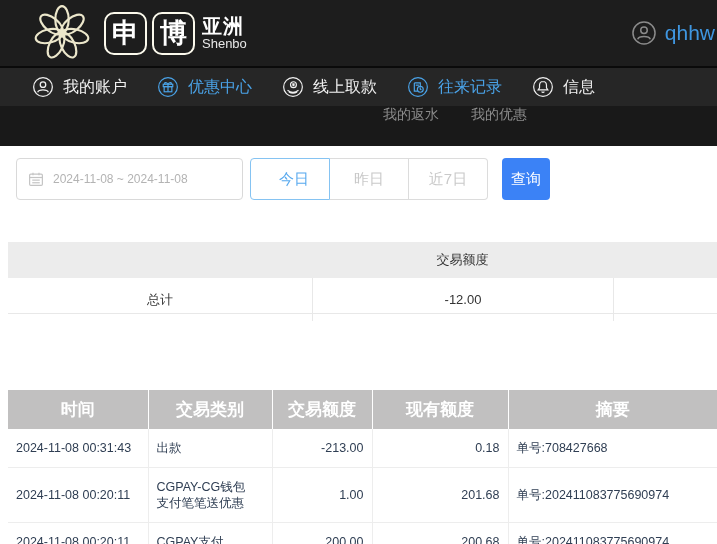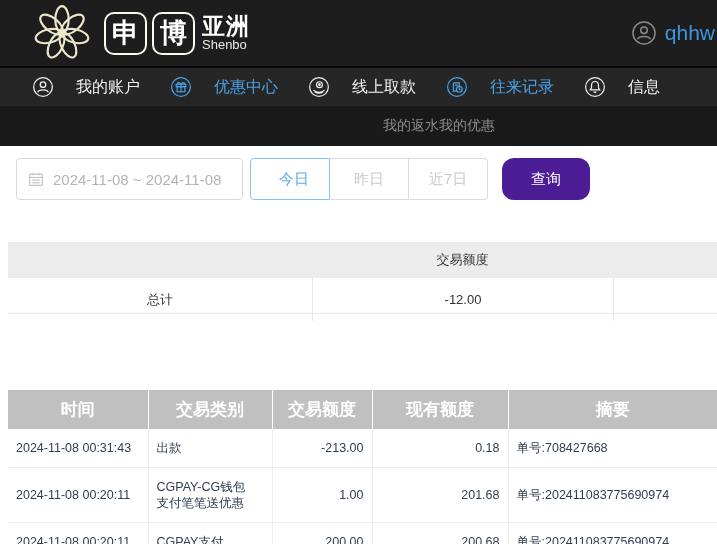--- a/index.html
+++ b/index.html
@@ -8,59 +8,59 @@
 
   
   .top-header { height:66px; background:#1d1d1d; display:flex; align-items:center;
                 justify-content:space-between; padding:0 0 0 26px; position:relative; }
   .logo { display:flex; align-items:center; }
   .logo-flower { width:72px; height:62px; margin-right:6px; }
   .logo-box { width:43px; height:43px; border:2px solid #fbf9ec; border-radius:10px;
               color:#fff; font-size:27px; font-weight:bold; display:flex;
               align-items:center; justify-content:center; margin-right:5px; }
   .logo-right { margin-left:2px; line-height:1.05; }
-  .logo-region { color:#fff; font-size:23px; font-weight:bold; letter-spacing:1px; }
+  .logo-region { color:#fff; font-size:20px; font-weight:bold; letter-spacing:1px; }
   .logo-latin { color:#e8e8e8; font-size:13px; }
   .user-area { display:flex; align-items:center; position:absolute; right:2px; top:20px; }
   .user-area svg { width:26px; height:26px; color:#8a8a8a; margin-right:8px; }
   .username { color:#3f96e0; font-size:21px; font-weight:normal; white-space:nowrap; }
 
   
   .main-nav { height:40px; background:#262626; border-top:2px solid #0a0a0a;
               display:flex; align-items:center; padding-left:32px; gap:30px;
               white-space:nowrap; }
-  .nav-item { display:flex; align-items:center; gap:22px; color:#f0f0f0;
+  .nav-item { display:flex; align-items:center; gap:9px; color:#f0f0f0;
               font-size:16px; cursor:pointer; flex:none; }
   .nav-item.active { color:#4aa3e8; }
   .nav-item svg { width:22px; height:22px; }
 
   
-  .sub-nav { height:40px; background:#191919; display:flex; align-items:center;
-             padding-left:383px; }
+  .sub-nav { height:40px; background:#191919; display:flex; 
+             padding-left:383px; gap:32px; }
   .subnav-item { color:#8c8c8c; font-size:14px; cursor:pointer; white-space:nowrap; }
 
   
   .filter-bar { display:flex; align-items:center; margin:12px 0 0 8px; height:42px; }
   .select-box { width:157px; height:42px; border:1px solid #d9d9d9; border-radius:4px;
                 background:#fff; display:flex; align-items:center; padding:0 10px;
                 color:#4a4a4a; font-size:15px; }
   .select-box .caret { margin-left:auto; color:#9a9a9a; font-size:11px; }
   .date-box { width:227px; height:42px; border:1px solid #d9d9d9; border-radius:4px;
               margin-left:8px; display:flex; align-items:center; padding:0 10px;
-              color:#b3b3b3; font-size:15px; }
+              color:#b3b3b3; font-size:12px; }
   .date-box svg { width:18px; height:18px; color:#c4c4c4; margin-right:8px; flex:none; }
   .btn-group { display:flex; margin-left:7px; height:42px; }
   .quick-btn { width:79px; border:1px solid #dcdcdc; background:#fff; color:#c9c9c9;
                font-size:15px; cursor:pointer; }
   .quick-btn:first-child { border-radius:4px 0 0 4px; width:80px;padding-left:8px; }
   .quick-btn:last-child  { border-radius:0 4px 4px 0; }
   .quick-btn + .quick-btn { border-left:none; }
   .quick-btn.active { border:1px solid #85c3f2; color:#58a9ee; position:relative; z-index:1; }
-  .search-btn { width:88px; height:42px; margin-left:14px; background:#4c1d95;
-                color:#fff; font-size:15px; border:none; border-radius:12px;
+  .search-btn { width:48px; height:42px; margin-left:14px; background:#3b82f6;
+                color:#fff; font-size:15px; border:none; border-radius:4px;
                 cursor:pointer; flex:none; }
 
   
   .summary { margin:42px 0 0 8px; width:709px; font-size:13px; }
   .summary-head { display:grid; grid-template-columns:304px 301px 1fr;
                   background:#ececec; height:36px; align-items:center; }
   .summary-head .cell { text-align:center; color:#333; }
   .summary-row { display:grid; grid-template-columns:304px 301px 1fr; height:36px;
                  align-items:center; border-bottom:1px solid #e8e8e8; background:#fff; }
   .summary-row .cell { text-align:center; color:#333; height:100%; line-height:43px; }

